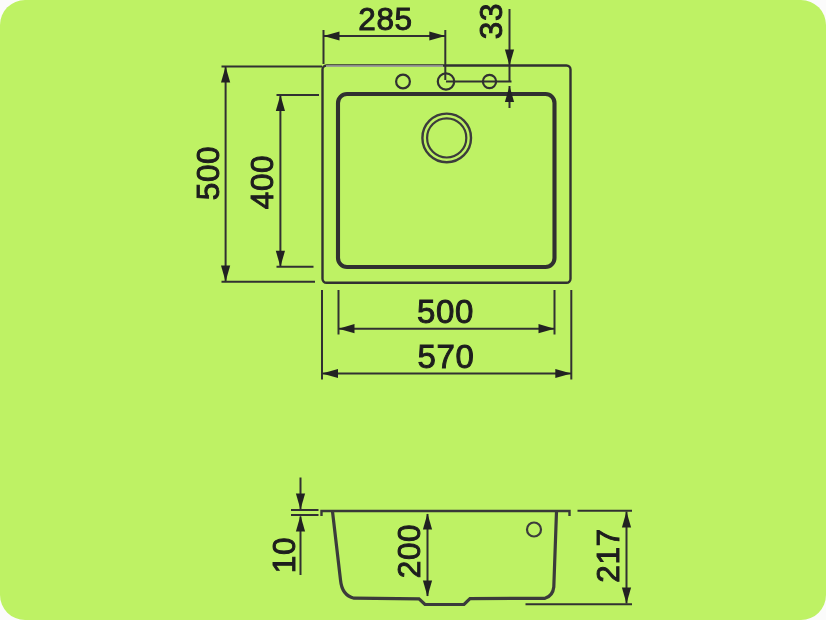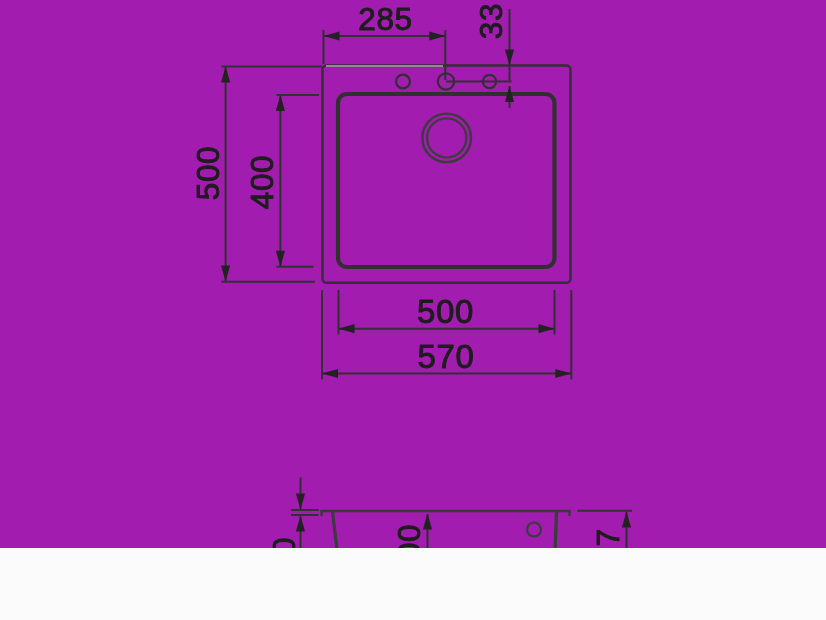--- a/index.html
+++ b/index.html
@@ -1,16 +1,16 @@
 <!DOCTYPE html>
 <html><head>
 <meta charset="utf-8">
 <style>
   html,body{margin:0;padding:0;background:#fbfbfb;}
-  .page{width:826px;height:548px;position:relative;overflow:hidden;background:#a21caf;}
+  .page{width:826px;height:620px;position:relative;overflow:hidden;background:#bef264;border-radius:25px;}
   svg{position:absolute;left:0;top:0;}
   text{font-family:"Liberation Sans",sans-serif;fill:#1d1d1d;letter-spacing:0.6px;stroke:#1d1d1d;stroke-width:0.95;paint-order:stroke;}
 </style>
 </head>
 <body>
 <div class="page">
 <svg width="826" height="620" viewBox="0 0 826 620" style="filter:blur(0.38px)">
   <g stroke="#313131" fill="none" stroke-width="2.2">
 
     <rect x="322.5" y="65.5" width="248" height="217.3" rx="4" stroke-width="2.4"></rect>

